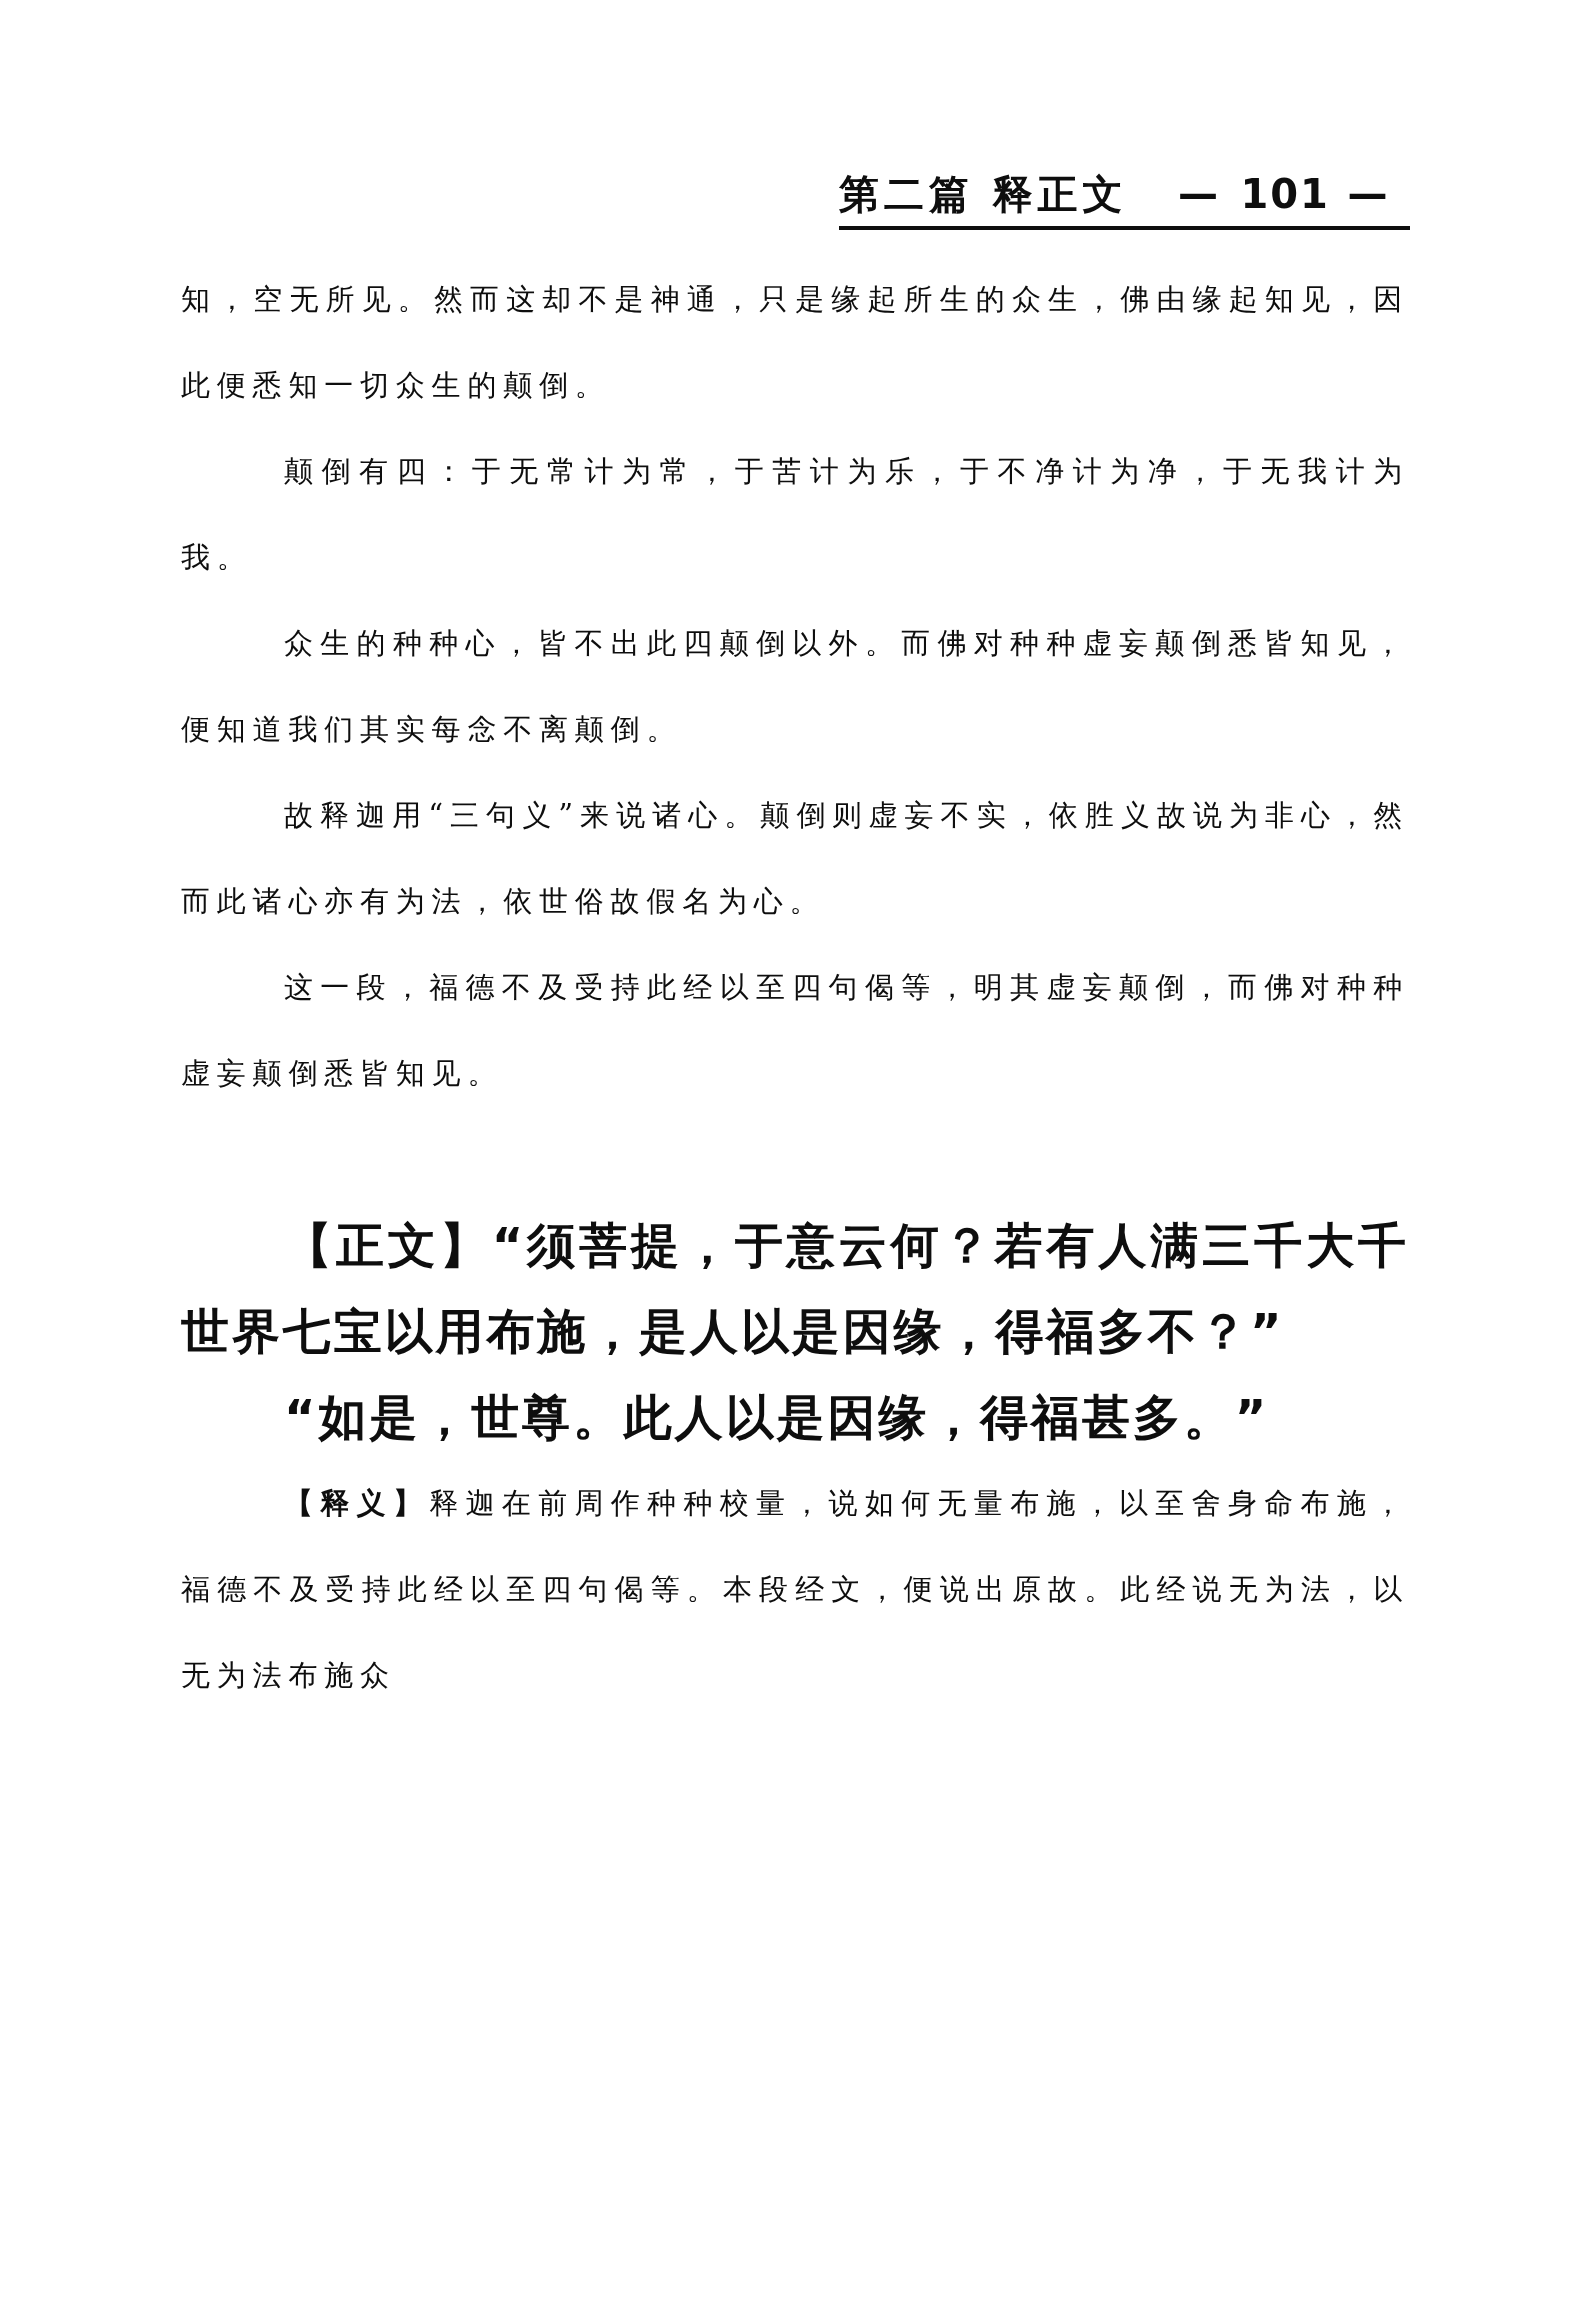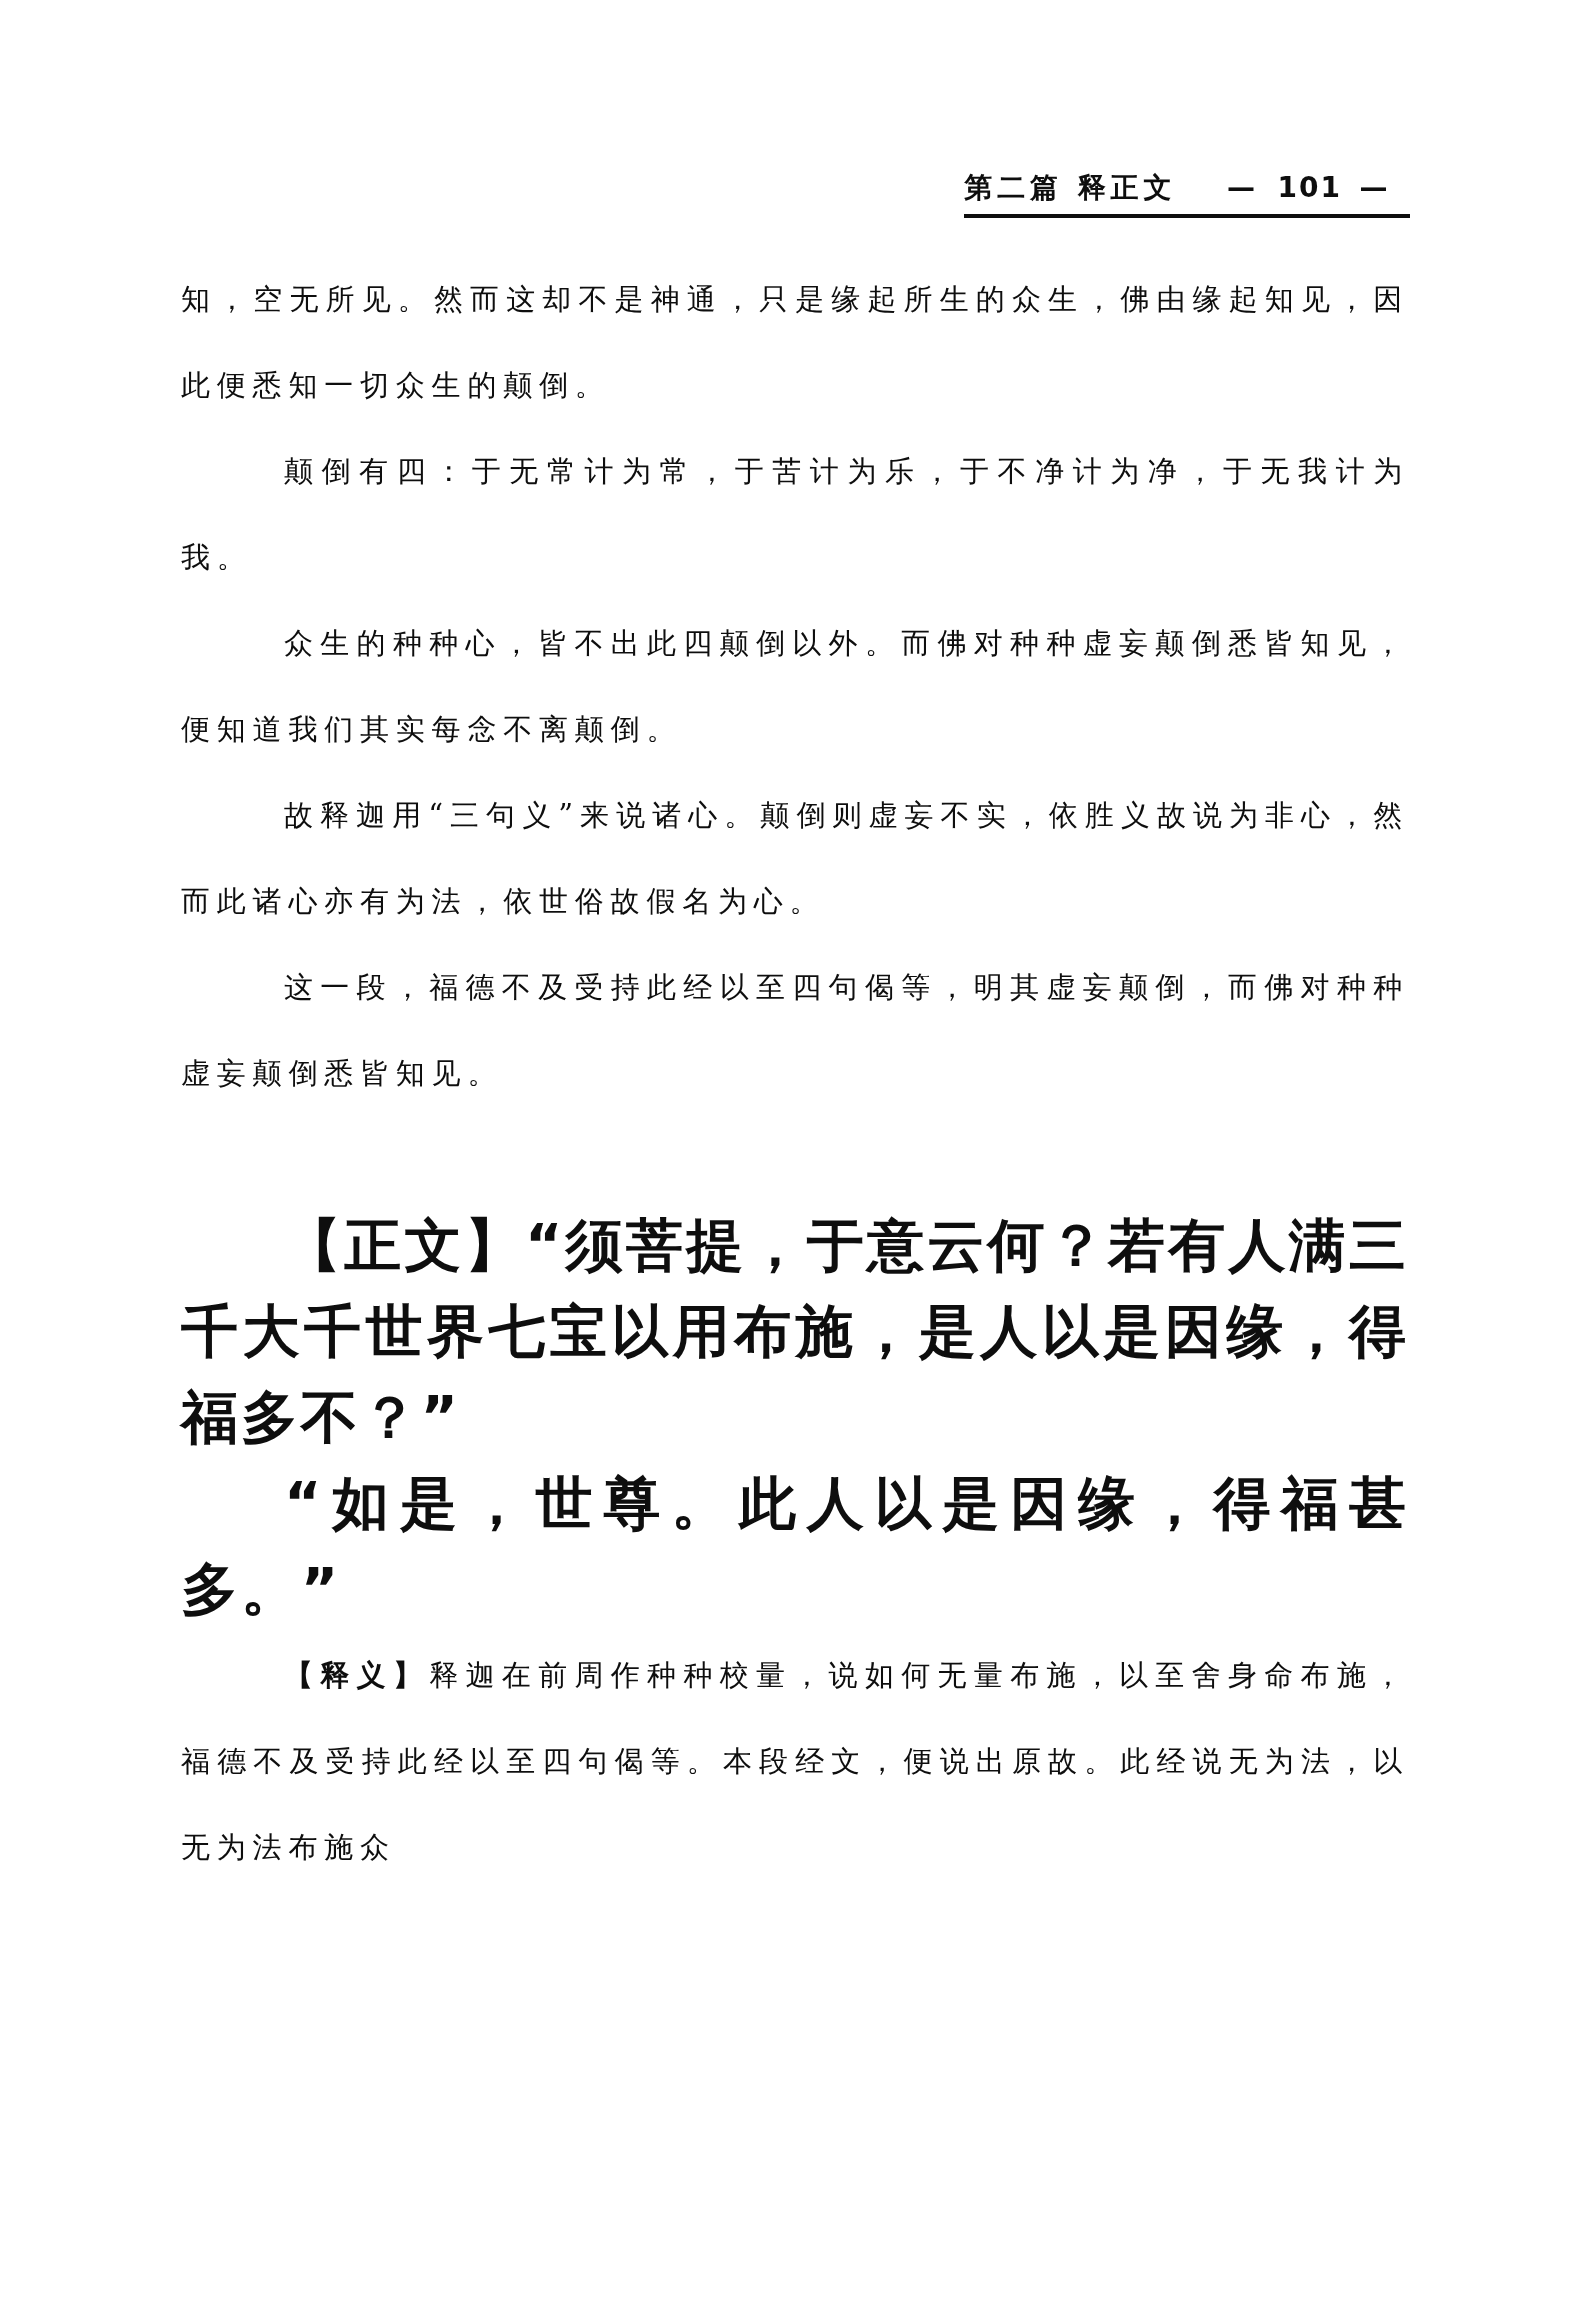--- a/index.html
+++ b/index.html
@@ -19,21 +19,21 @@
   }
   
   .running-header {
     position: absolute;
     top: 174px;
     right: 182px;
     padding-bottom: 11.7px;
     border-bottom: 4.9px solid #0e0e0e;
     font-family: "DejaVu Sans", sans-serif;
     font-weight: 700;
-    font-size: 28px;
+    font-size: 40px;
     letter-spacing: 4.9px;
     white-space: nowrap;
     line-height: 1;
   }
   .running-header .hdr-chapter { margin-right: 33px; }
   .running-header .hdr-dash    { margin: 0 17.6px; font-weight: 700; }
   .running-header .hdr-pageno  { letter-spacing: 2px; }
   
   .content {
     position: absolute;
@@ -53,21 +53,21 @@
   .para.no-indent { text-indent: 0; }
   .para.gap-before { margin-top: 86px; }
   .para .marker {
     font-family: "DejaVu Sans", sans-serif;
     font-weight: 700;
   }
   
   .para.sutra {
     font-family: "DejaVu Sans", sans-serif;
     font-weight: 700;
-    font-size: 57px;
+    font-size: 48px;
     letter-spacing: 2.9px;
     line-height: 86px;
   }
 </style>
 </head>
 <body>
 
 <div class="page">
 
   <div class="running-header">

